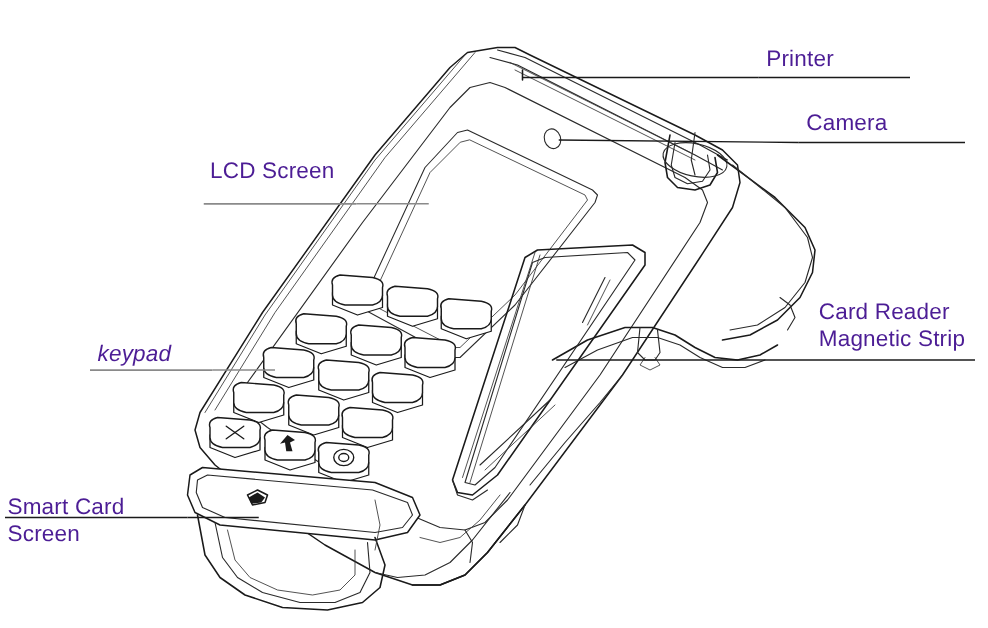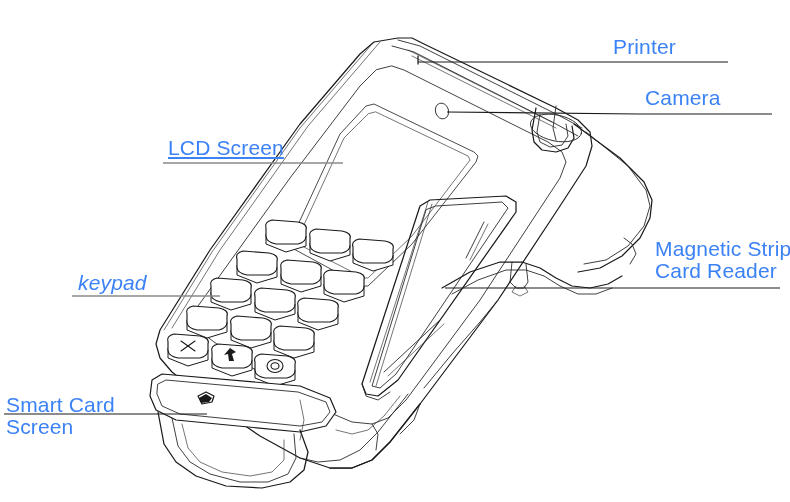--- a/index.html
+++ b/index.html
@@ -94,23 +94,23 @@
     fill: none;
   }
   .rule-black {
     stroke: #1a1a1a;
     stroke-width: 1.2;
     fill: none;
   }
   .callout-label {
     position: absolute;
     font-family: "Liberation Sans", sans-serif;
-    font-size: 21px;
+    font-size: 18px;
     line-height: 22px;
-    color: #3b82f6;
+    color: #4c1d95;
     letter-spacing: 0.15px;
     white-space: nowrap;
     user-select: none;
   }
 </style>
 </head>
 <body>
 
 <div id="page">
 
@@ -432,31 +432,31 @@
   </svg>
 
   <div class="callout-label" style="left:613px; top:36px;">
     <div>Printer</div>
   </div>
 
   <div class="callout-label" style="left:645px; top:87px;">
     <div>Camera</div>
   </div>
 
-  <div class="callout-label" style="left:168px; top:137px;text-decoration:underline;">
+  <div class="callout-label" style="left:168px; top:125px;">
     <div>LCD Screen</div>
   </div>
 
   <div class="callout-label" style="left:78px; top:272px;font-style:italic;">
     <div>keypad</div>
   </div>
 
   <div class="callout-label" style="left:655px; top:238px;">
+    <div>Card Reader</div>
     <div>Magnetic Strip</div>
-    <div>Card Reader</div>
   </div>
 
   <div class="callout-label" style="left:6px; top:366px;margin-top:28px;">
     <div>Smart Card</div>
     <div>Screen</div>
   </div>
 
 </div>
 
 </body></html>

